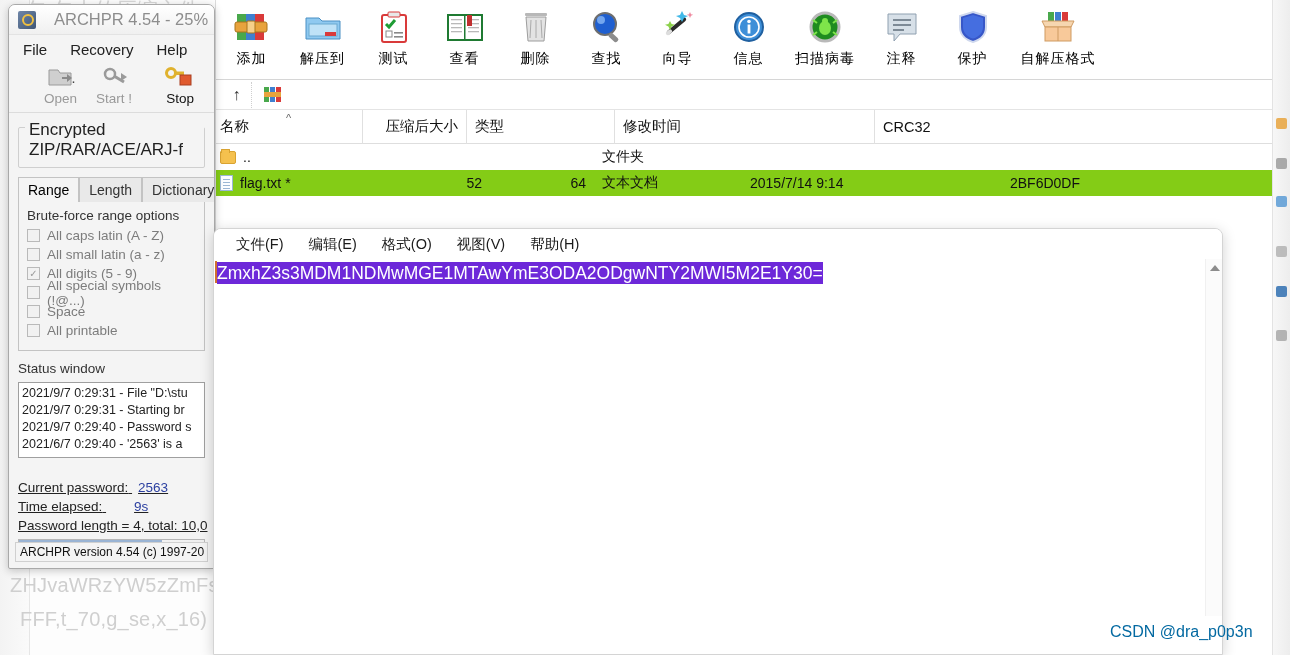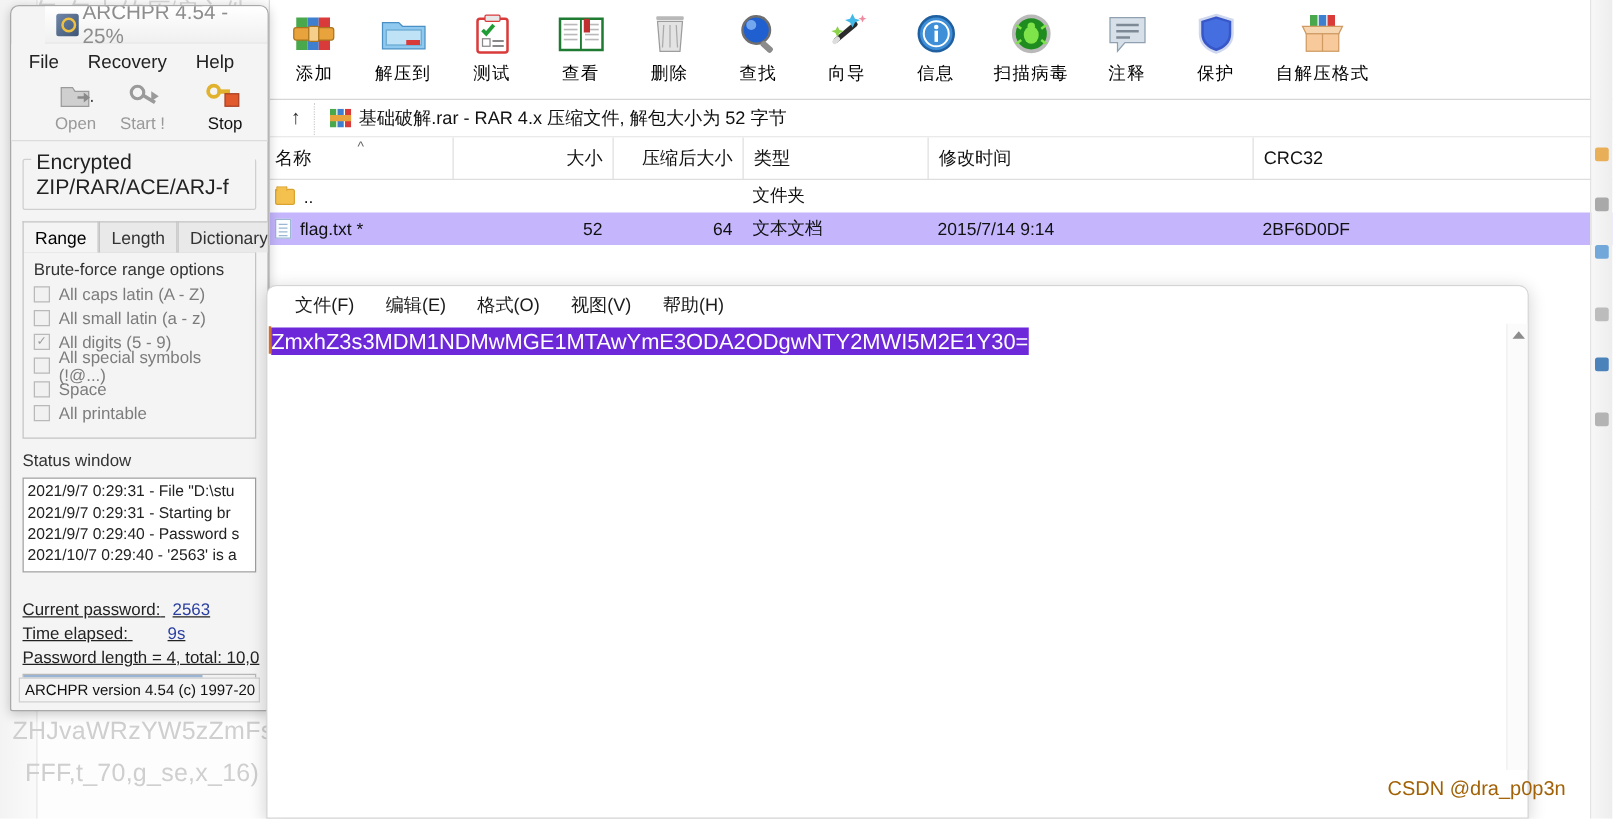--- a/index.html
+++ b/index.html
@@ -64,21 +64,21 @@
 
   .rar-head {
     display:flex; height:34px; align-items:center;
     border-bottom:1px solid #dedede; background:#fff; font-size:14.5px; color:#111;
   }
   .rar-head .col { position:relative; height:34px; display:flex; align-items:center; }
   .rar-head .col + .col { border-left:1px solid #e0e0e0; }
   .rar-row {
     display:flex; height:26px; align-items:center; font-size:14px; color:#111;
   }
-  .rar-row.sel { background:#c4b5fd; }
+  .rar-row.sel { background:#84cc16; }
   .col-name  { width:146px; padding-left:4px; }
   .col-size  { width:128px; justify-content:flex-end; padding-right:8px; }
   .col-pack  { width:104px; justify-content:flex-end; padding-right:8px; }
   .col-type  { width:148px; padding-left:8px; }
   .col-mod   { width:260px; padding-left:8px; }
   .col-crc   { width:260px; padding-left:8px; }
   .sort-caret { position:absolute; left:70px; top:2px; font-size:11px; color:#666; }
 
   .file-icon-folder {
     width:16px; height:13px; background:#f5c14e; border:1px solid #d9a331;
@@ -99,23 +99,22 @@
 
   
   #archpr {
     position:absolute; left:8px; top:4px; width:207px; height:565px;
     background:#f4f4f4; border:1px solid #a9a9a9; border-radius:7px 7px 2px 2px;
     box-shadow:0 2px 9px rgba(0,0,0,.22);
     overflow:hidden; font-size:13px; color:#222;
   }
   .ap-title {
     height:30px; background:linear-gradient(to bottom,#ffffff,#f0f0f0);
-    display:flex; align-items:center; gap:3px; padding-left:9px;
+    display:flex; align-items:center; gap:18px; padding-left:9px;
     border-bottom:1px solid #e3e3e3;
-    margin-left:27px;
   }
   .ap-title-text { font-size:16.5px; color:#8d8d8d; }
   .ap-ico {
     width:18px; height:18px; border-radius:2px;
     background:linear-gradient(135deg,#6f86a8,#3f5676); position:relative; flex:none;
   }
   .ap-ico:after{
     content:''; position:absolute; left:4px; top:3px; width:8px; height:8px;
     border-radius:50%; border:2px solid #f0c040;
   }
@@ -196,21 +195,21 @@
     background:#fbfbfb; border-left:1px solid #f0f0f0;
   }
   .np-scroll-up {
     position:absolute; top:6px; left:4px; width:0;height:0;
     border-left:5px solid transparent; border-right:5px solid transparent;
     border-bottom:6px solid #8c8c8c;
   }
 
   
   .watermark {
-    position:absolute; left:1110px; top:623px; font-size:16px; color:#a16207;text-align:center;
+    position:absolute; left:1110px; top:623px; font-size:16px; color:#0369a1;text-align:center;
   }
 </style>
 </head>
 <body>
 
 <div id="root">
 
   <div class="bg-layer"></div>
   <div class="bg-strip-left"></div>
   <div class="ghost-title" style="left:26px; top:-4px;">包 包上的压缩文件</div>
@@ -390,29 +389,27 @@
     <div class="rar-pathbar">
       <div class="up-btn">↑</div>
       <div class="path-icon">
         <svg width="17" height="15" viewBox="0 0 17 15">
           <rect x="0" y="0" width="5" height="15" fill="#49a84c"></rect>
             <rect x="6" y="0" width="5" height="15" fill="#3f7fd0"></rect>
             <rect x="12" y="0" width="5" height="15" fill="#d93a3a"></rect>
           <rect x="0" y="5" width="17" height="5" fill="#e8a33d"></rect>
         </svg>
       </div>
-      <div class="path-text">基础破解.rar - RAR 4.x 压缩文件, 解包大小为 52 字节</div>
     </div>
 
     <div class="rar-head">
       <div class="col col-name">
         <span>名称</span>
         <span class="sort-caret">^</span>
       </div>
-      <div class="col col-size">大小</div>
       <div class="col col-pack">压缩后大小</div>
       <div class="col col-type">类型</div>
       <div class="col col-mod">修改时间</div>
       <div class="col col-crc">CRC32</div>
     </div>
 
     <div class="rar-row">
       <div class="col-name" style="display:flex;align-items:center;">
         <span class="file-icon-folder"></span>
         <span>..</span>
@@ -528,21 +525,21 @@
         <span class="cb"></span>
         <span>All printable</span>
       </div>
     </div>
 
     <div style="margin:10px 9px 0 9px;font-size:13.5px;color:#333">Status window</div>
     <div class="ap-status-box">
       <div>2021/9/7 0:29:31 - File "D:\stu</div>
       <div>2021/9/7 0:29:31 - Starting br</div>
       <div>2021/9/7 0:29:40 - Password s</div>
-      <div>2021/10/7 0:29:40 - '2563' is a </div>
+      <div>2021/6/7 0:29:40 - '2563' is a </div>
     </div>
 
     <div class="ap-stats">
       <div>
         <span>Current password:</span>
         <span class="v" style="margin-left:6px">2563</span>
       </div>
       <div>
         <span>Time elapsed:</span>
         <span class="v" style="margin-left:28px">9s</span>

